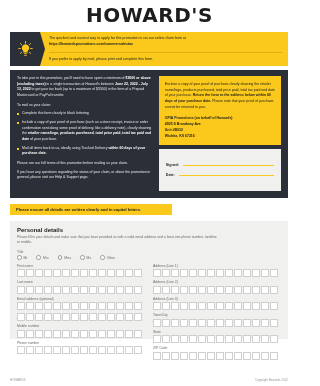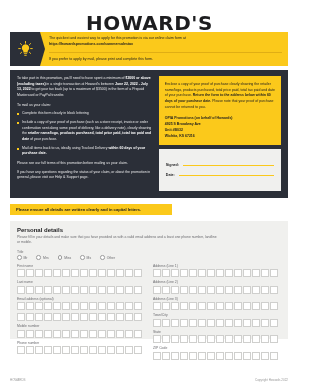--- a/index.html
+++ b/index.html
@@ -7,22 +7,22 @@
     width: 298px; height: 386px;
     background: #ffffff;
     font-family: "Liberation Sans", sans-serif;
     overflow: hidden;
   }
   .page { position: relative; width: 298px; height: 386px; background: #fff; }
 
   
   .logo-wrap {
     height: 30px;
-    display: flex; justify-content: center;
-    padding-top: 12px;
+    display: flex; align-items: center; justify-content: center;
+    padding-top: 0;
   }
   .logo {
     font-family: "DejaVu Sans", sans-serif;
     font-size: 19px;
     font-weight: 700;
     letter-spacing: 0.5px;
     color: #1d1d1f;
     transform: scaleX(1.05);
   }
 

